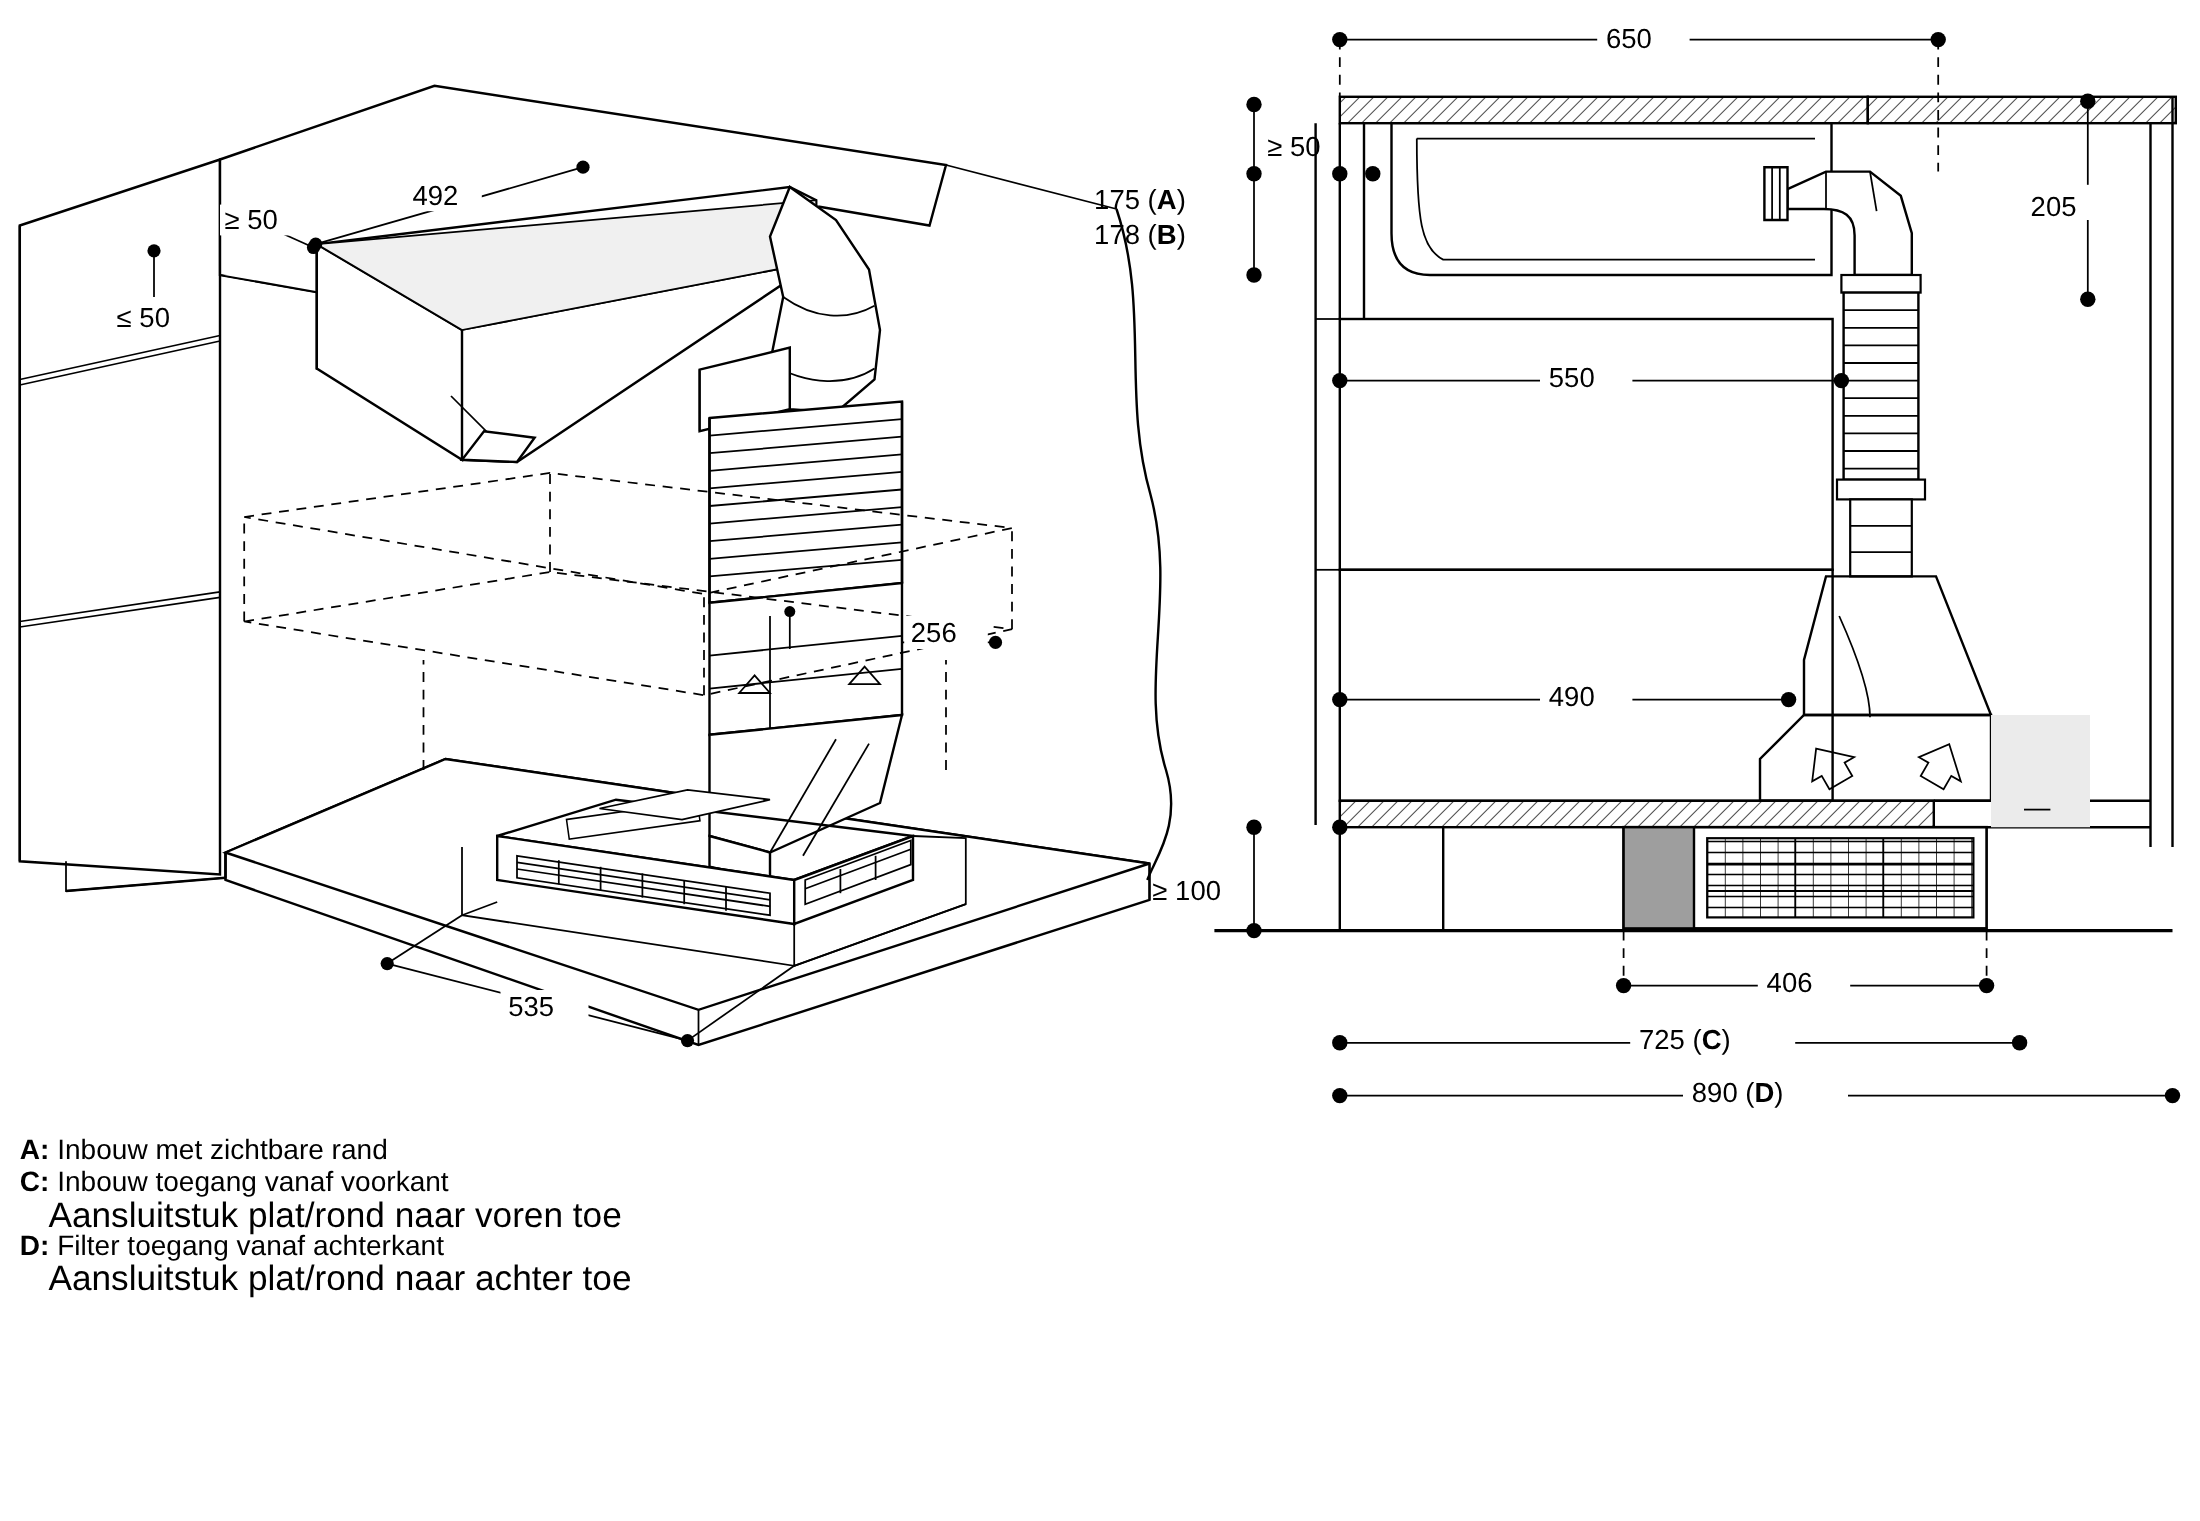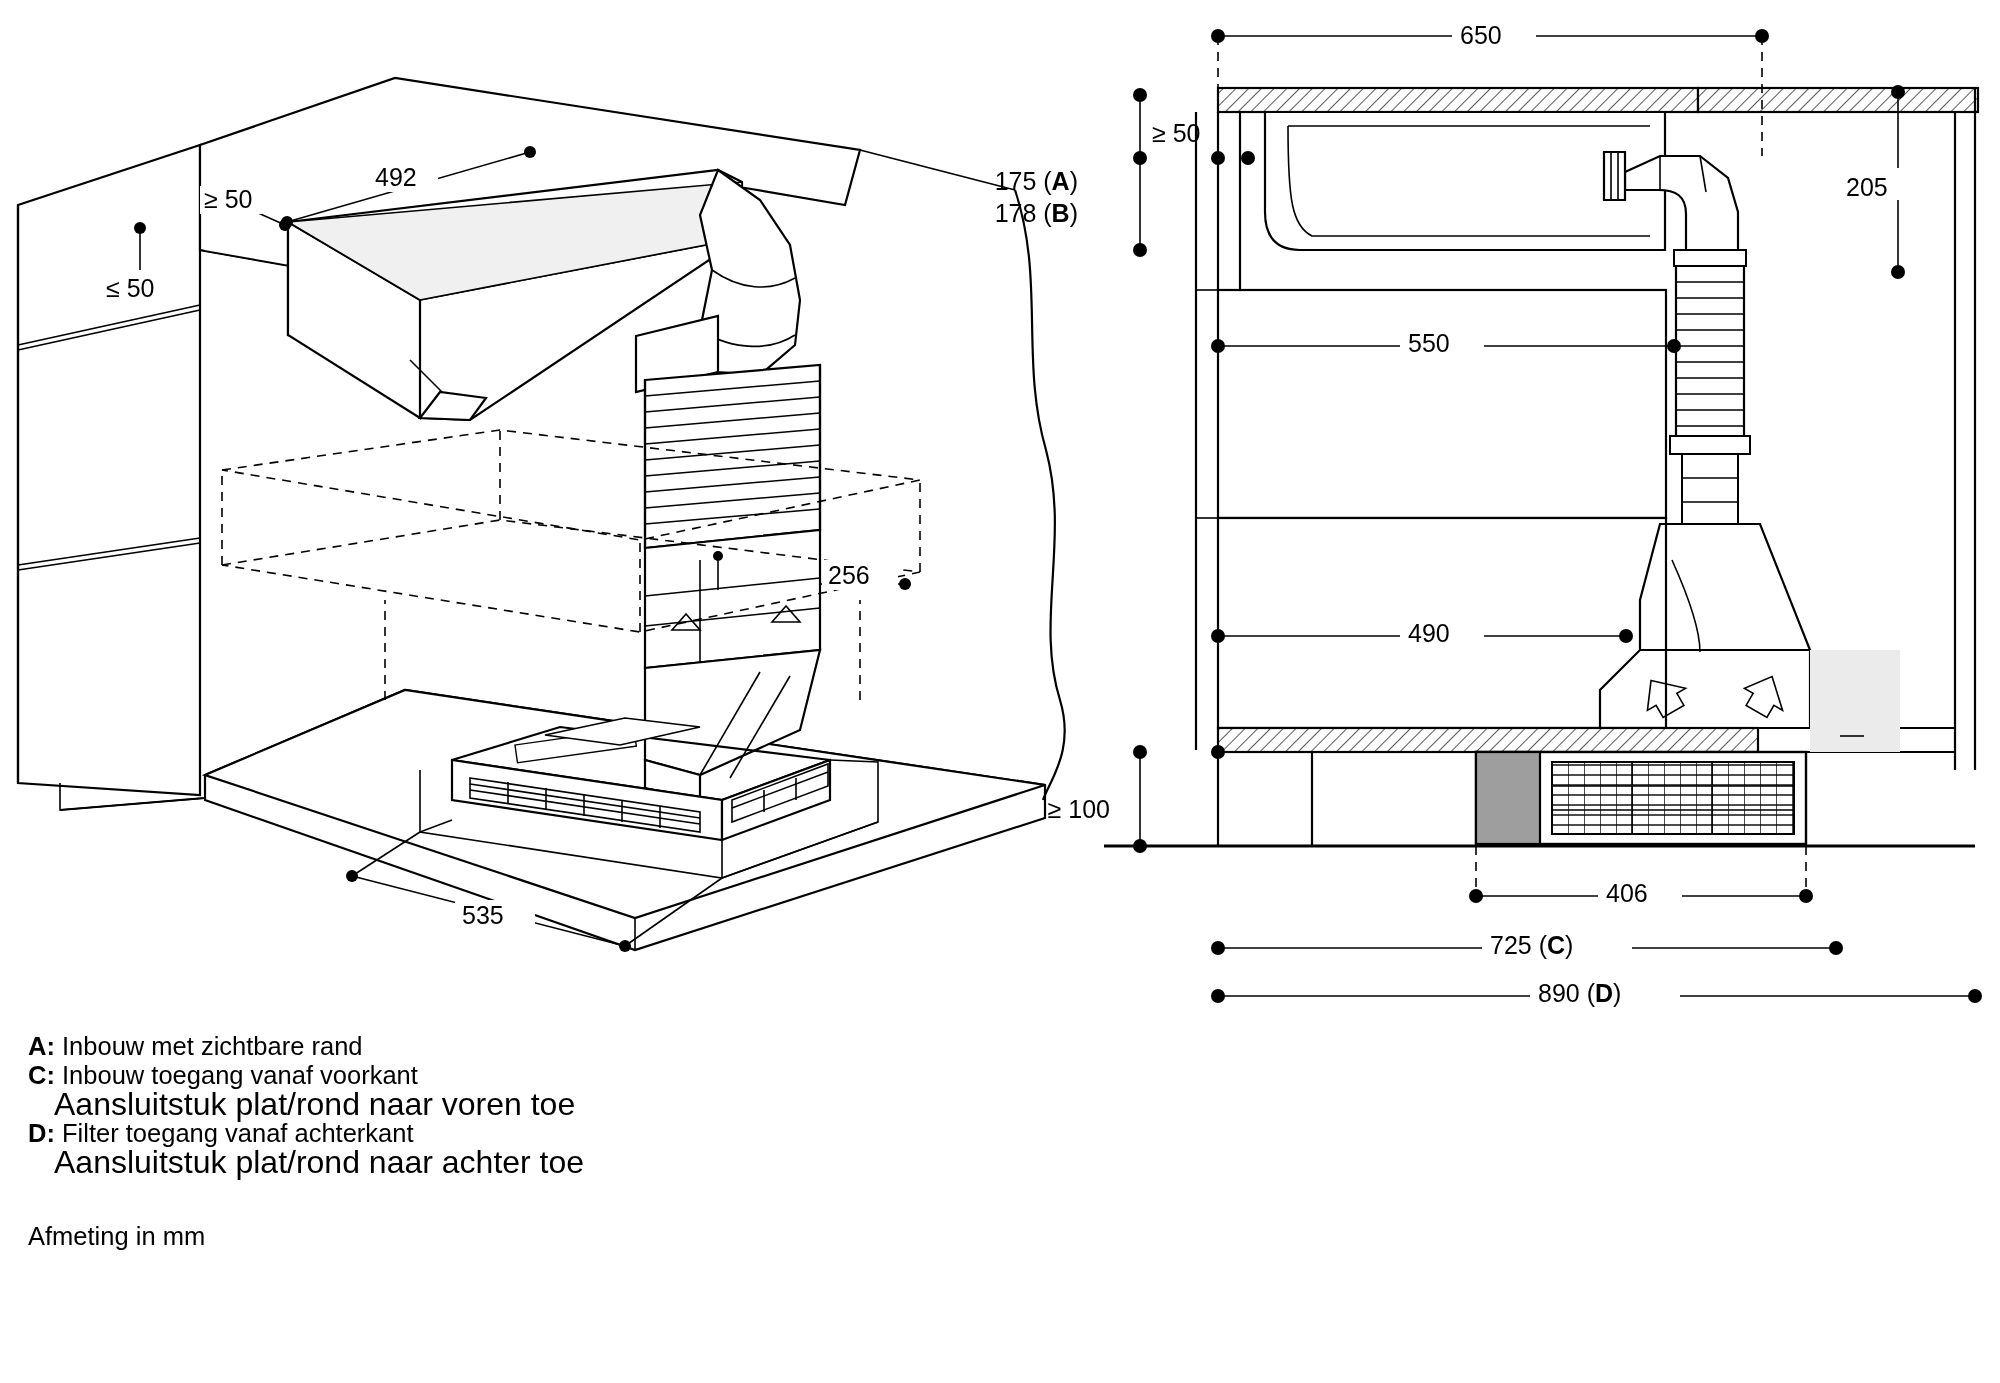--- a/index.html
+++ b/index.html
@@ -46,21 +46,21 @@
   .med  { stroke-width: 2.2; }
   .thick{ stroke-width: 3; }
   .dash { stroke-dasharray: 9 7; stroke-width: 1.6; }
   .dot  { fill: #000000; }
   .f-white { fill: #ffffff; }
   .f-lite  { fill: #f0f0f0; }
 
   
   #legend {
     position: absolute;
-    left: 28px;
+    left: 18px;
     top: 1032px;
     width: 950px;
   }
   .leg-row {
     font-size: 25.5px;
     line-height: 29px;
     color: #000;
     white-space: nowrap;
   }
   .leg-row b { font-weight: bold; }
@@ -461,16 +461,15 @@
       <b>D:</b>
       <span>Filter toegang vanaf achterkant</span>
     </div>
     <div class="leg-sub">Aansluitstuk plat/rond naar achter toe</div>
 
     <div class="leg-gap"></div>
 
 
     <div class="leg-gap"></div>
 
-    <div class="leg-note">Afmeting in mm</div>
   </div>
 
 </div>
 
 </body></html>

